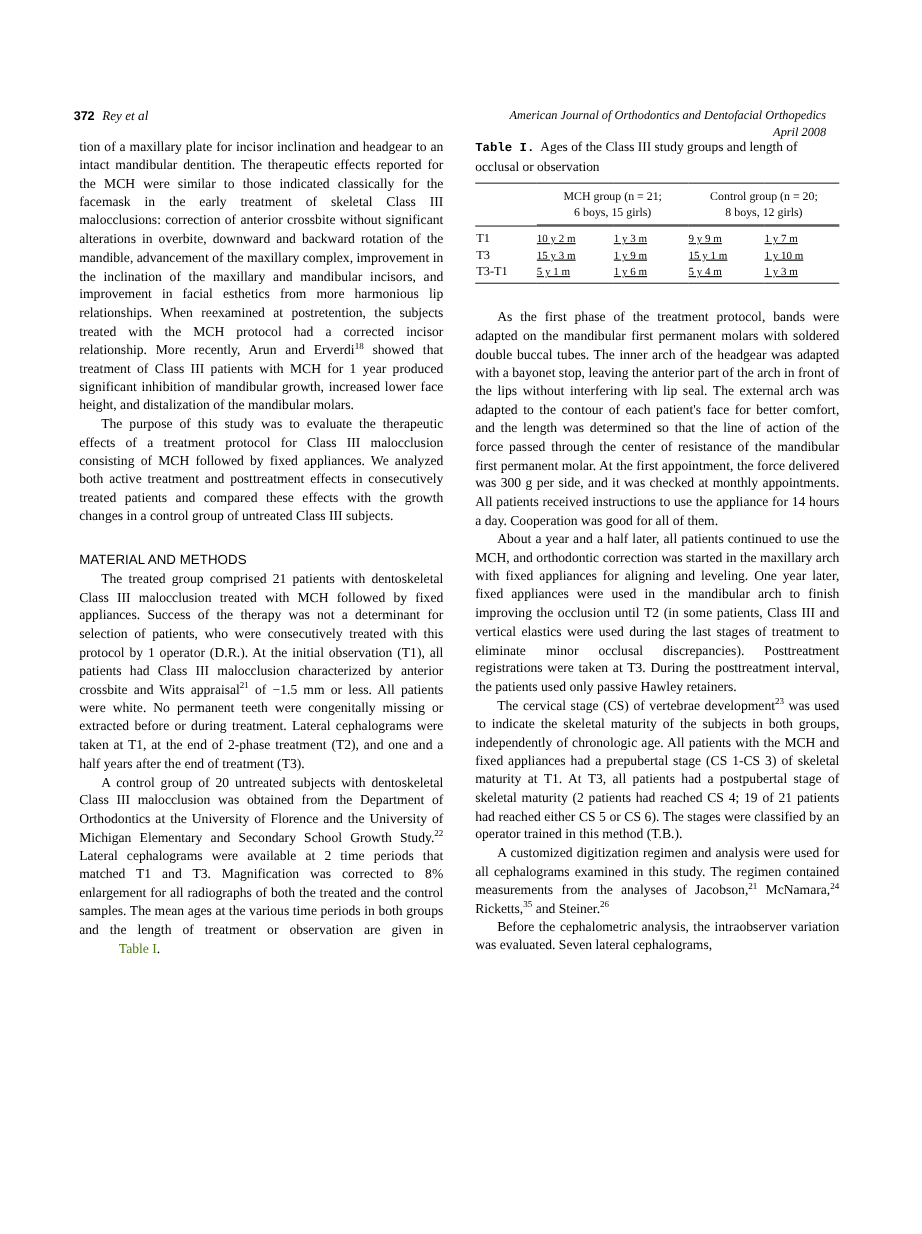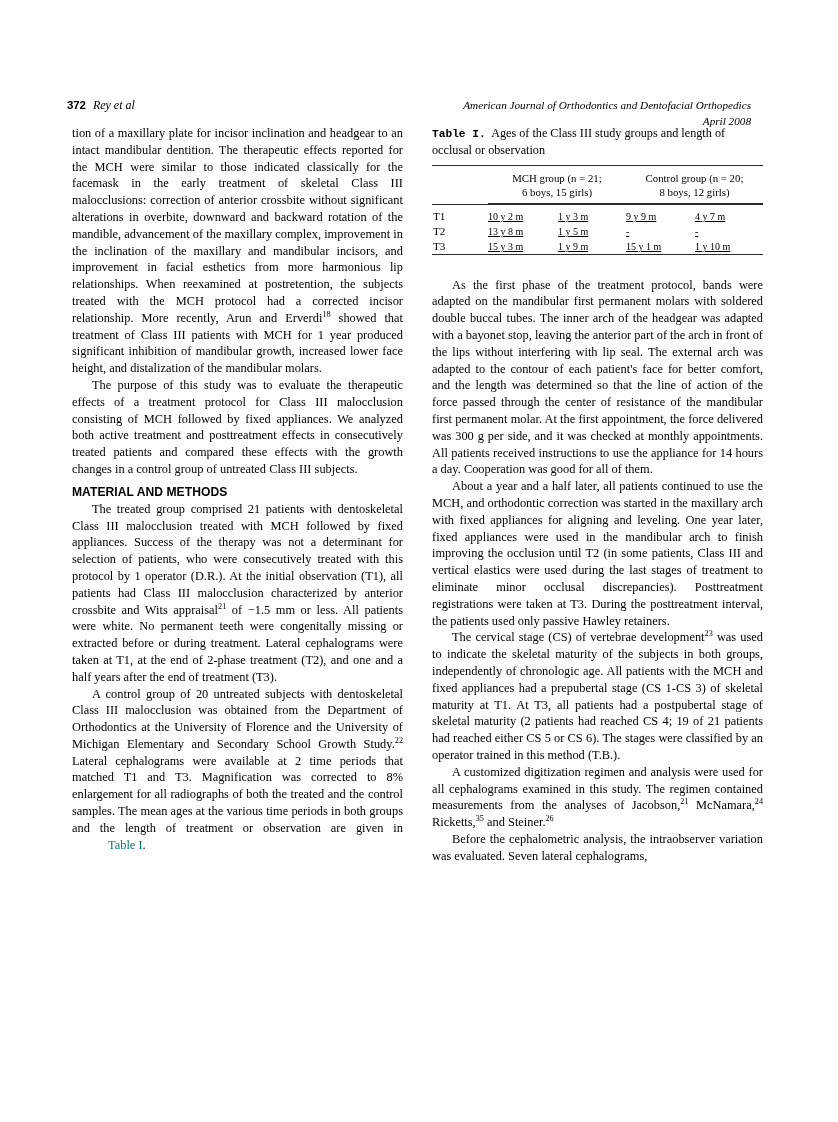--- a/index.html
+++ b/index.html
@@ -76,30 +76,30 @@
   }
   p.indent { text-indent: 20px; }
 
   sup {
     font-size: 8.2px;
     vertical-align: super;
     line-height: 0;
   }
 
   a.xref {
-    color: #0f766e;
+    color: #4d7c0f;
     text-decoration: none;
     margin-left: 36px;
   }
 
   h2.section {
     font-family: "Liberation Sans", sans-serif;
-    font-weight: bold;
+    font-weight: normal;
     font-size: 12.1px;
-    margin: 7px 0 2px 0;
+    margin: 24px 0 2px 0;
     letter-spacing: 0.05px;
   }
 
   
   .table-block {
     width: 331px;
     margin-bottom: 22px;
   }
   .table-caption {
     font-size: 12.2px;
@@ -238,36 +238,36 @@
           <tr class="rule-mid">
             <td colspan="5"></td>
           </tr>
         </tbody>
         <tbody id="table-body">
             <tr class="firstdata">
               <td class="rowlabel">T1</td>
               <td class="cell">10 y 2 m</td>
               <td class="cell">1 y 3 m</td>
               <td class="cell">9 y 9 m</td>
-              <td class="cell">4 y 7 m</td>
-            </tr>
-            <tr>
-              <td class="rowlabel">T2</td>
-              <td class="cell">13 y 8 m</td>
-              <td class="cell">1 y 5 m</td>
-              <td class="cell">-</td>
-              <td class="cell">-</td>
+              <td class="cell">1 y 7 m</td>
             </tr>
             <tr>
               <td class="rowlabel">T3</td>
               <td class="cell">15 y 3 m</td>
               <td class="cell">1 y 9 m</td>
               <td class="cell">15 y 1 m</td>
               <td class="cell">1 y 10 m</td>
             </tr>
+            <tr class="lastdata">
+              <td class="rowlabel">T3-T1</td>
+              <td class="cell">5 y 1 m</td>
+              <td class="cell">1 y 6 m</td>
+              <td class="cell">5 y 4 m</td>
+              <td class="cell">1 y 3 m</td>
+            </tr>
           </tbody>
         <tbody>
           <tr class="rule-bot">
             <td colspan="5"></td>
           </tr>
         </tbody>
       </table>
     </div>
 
     <p class="body indent" id="rp0">As the first phase of the treatment protocol, bands were adapted on the mandibular first permanent molars with soldered double buccal tubes. The inner arch of the headgear was adapted with a bayonet stop, leaving the anterior part of the arch in front of the lips without interfering with lip seal. The external arch was adapted to the contour of each patient's face for better comfort, and the length was determined so that the line of action of the force passed through the center of resistance of the mandibular first permanent molar. At the first appointment, the force delivered was 300 g per side, and it was checked at monthly appointments. All patients received instructions to use the appliance for 14 hours a day. Cooperation was good for all of them.</p>

